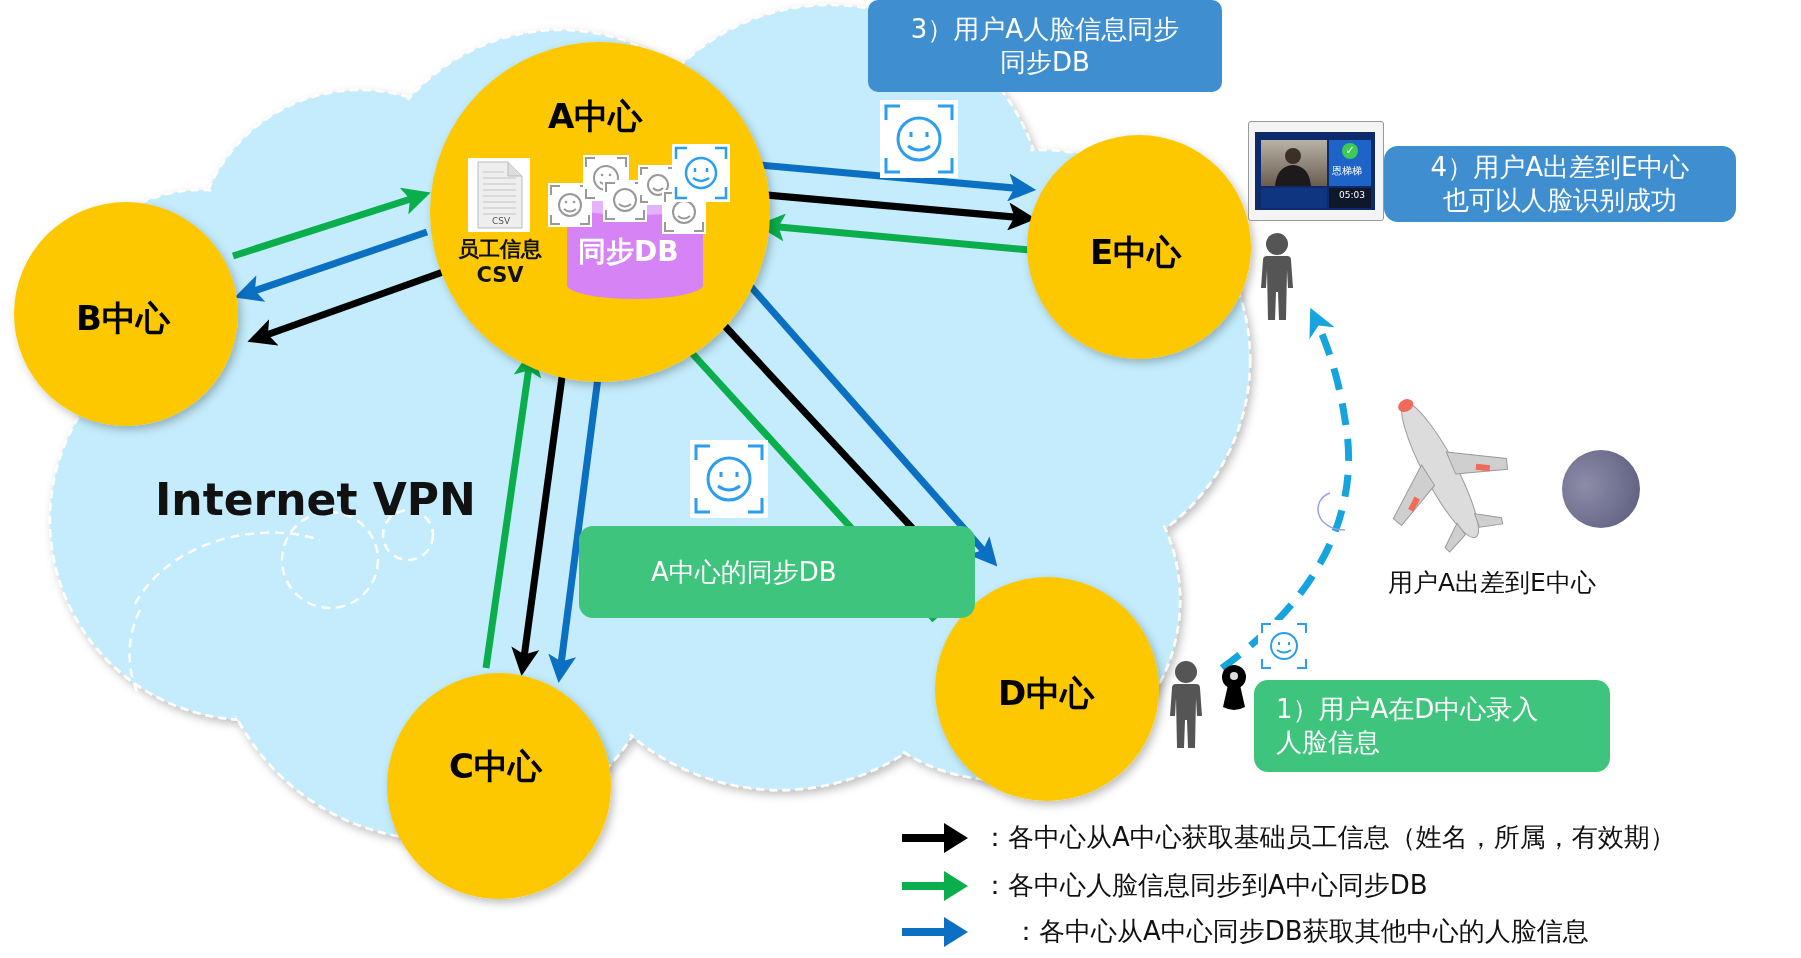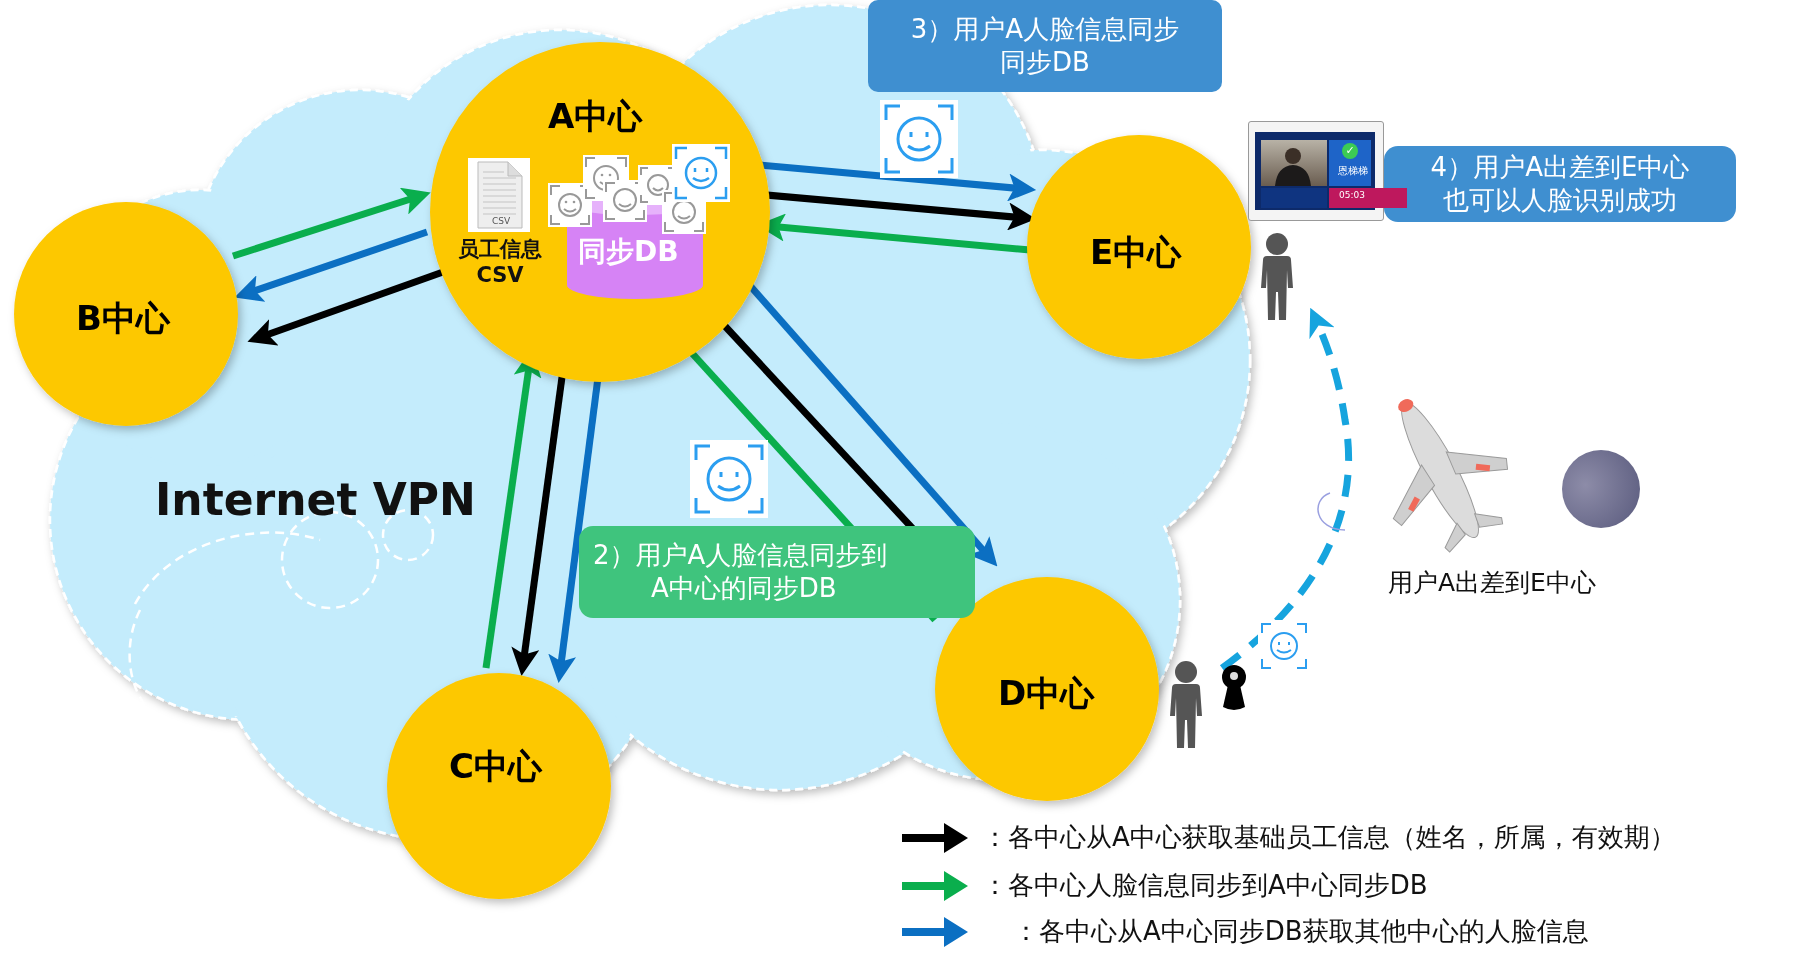--- a/index.html
+++ b/index.html
@@ -248,43 +248,46 @@
 
   <div class="callout blue" style="left:868px;top:0px;width:354px;height:92px;border-radius:10px;">
     <span class="line">3）用户A人脸信息同步</span>
     <span class="line">同步DB</span>
   </div>
   <div class="callout blue" style="left:1384px;top:146px;width:352px;height:76px;">
     <span class="line">4）用户A出差到E中心</span>
     <span class="line">也可以人脸识别成功</span>
   </div>
   <div class="callout green" style="left:579px;top:526px;width:396px;height:92px;text-align:left;padding-left:14px;box-sizing:border-box;">
-    <span class="line">2）用户A人脸信息同步到</span>
     <span class="line" style="padding-left:58px;">A中心的同步DB</span>
+  </div>
+  <div class="callout green" style="left:1254px;top:680px;width:356px;height:92px;text-align:left;padding-left:22px;box-sizing:border-box;">
+    <span class="line">1）用户A在D中心录入</span>
+    <span class="line">人脸信息</span>
   </div>
 
   <div class="abs" style="left:1248px;top:121px;width:134px;height:98px;background:#f4f4f4;border:1.5px solid #999;border-radius:3px;">
     <div class="abs" style="left:46px;top:2px;width:40px;height:6px;">
       <svg width="40" height="6">
           <circle cx="14" cy="3" r="2" fill="#888"></circle>
           <circle cx="26" cy="3" r="2" fill="#888"></circle>
         </svg>
     </div>
     <div class="abs" style="left:6px;top:10px;width:120px;height:78px;background:#0d2a6a;">
       <div class="abs" style="left:6px;top:8px;width:66px;height:46px;background:linear-gradient(#b8b2a6,#6a5d50);">
         <svg width="66" height="46">
             <circle cx="32" cy="16" r="8" fill="#3b2f27"></circle>
             <path d="M14 46 Q16 26 32 25 Q48 26 50 46 Z" fill="#1c1a1a"></path>
           </svg>
       </div>
       <div class="abs" style="left:74px;top:8px;width:42px;height:46px;background:#1e64c8;">
         <div class="abs" style="left:13px;top:3px;width:16px;height:16px;border-radius:50%;background:#3ccb54;color:#fff;font-size:11px;text-align:center;line-height:16px;">✓</div>
-        <div class="abs" style="left:9px;top:24px;font-size:10px;color:#fff;white-space:nowrap;">恩梯梯</div>
+        <div class="abs" style="left:3px;top:24px;font-size:10px;color:#fff;white-space:nowrap;">恩梯梯</div>
       </div>
-      <div class="abs" style="left:74px;top:56px;width:42px;height:20px;background:#be185d;padding-left:36px;">
+      <div class="abs" style="left:74px;top:56px;width:42px;height:20px;background:#0f172a;">
         <div class="abs" style="left:10px;top:2px;font-size:9px;color:#fff;">05:03</div>
       </div>
       <div class="abs" style="left:6px;top:56px;width:66px;height:20px;background:#0f3480;"></div>
     </div>
   </div>
 
   <div class="abs" style="left:1255px;top:232px;">
     <svg width="44" height="92">
         <circle cx="22" cy="12" r="11" fill="#555"></circle>
         <path d="M8 28 Q8 24 12 24 L32 24 Q36 24 36 28 L38 56 L33 56 L32 38 L31 88 L24 88 L23 60 L21 60 L20 88 L13 88 L12 38 L11 56 L6 56 Z" fill="#555"></path>

